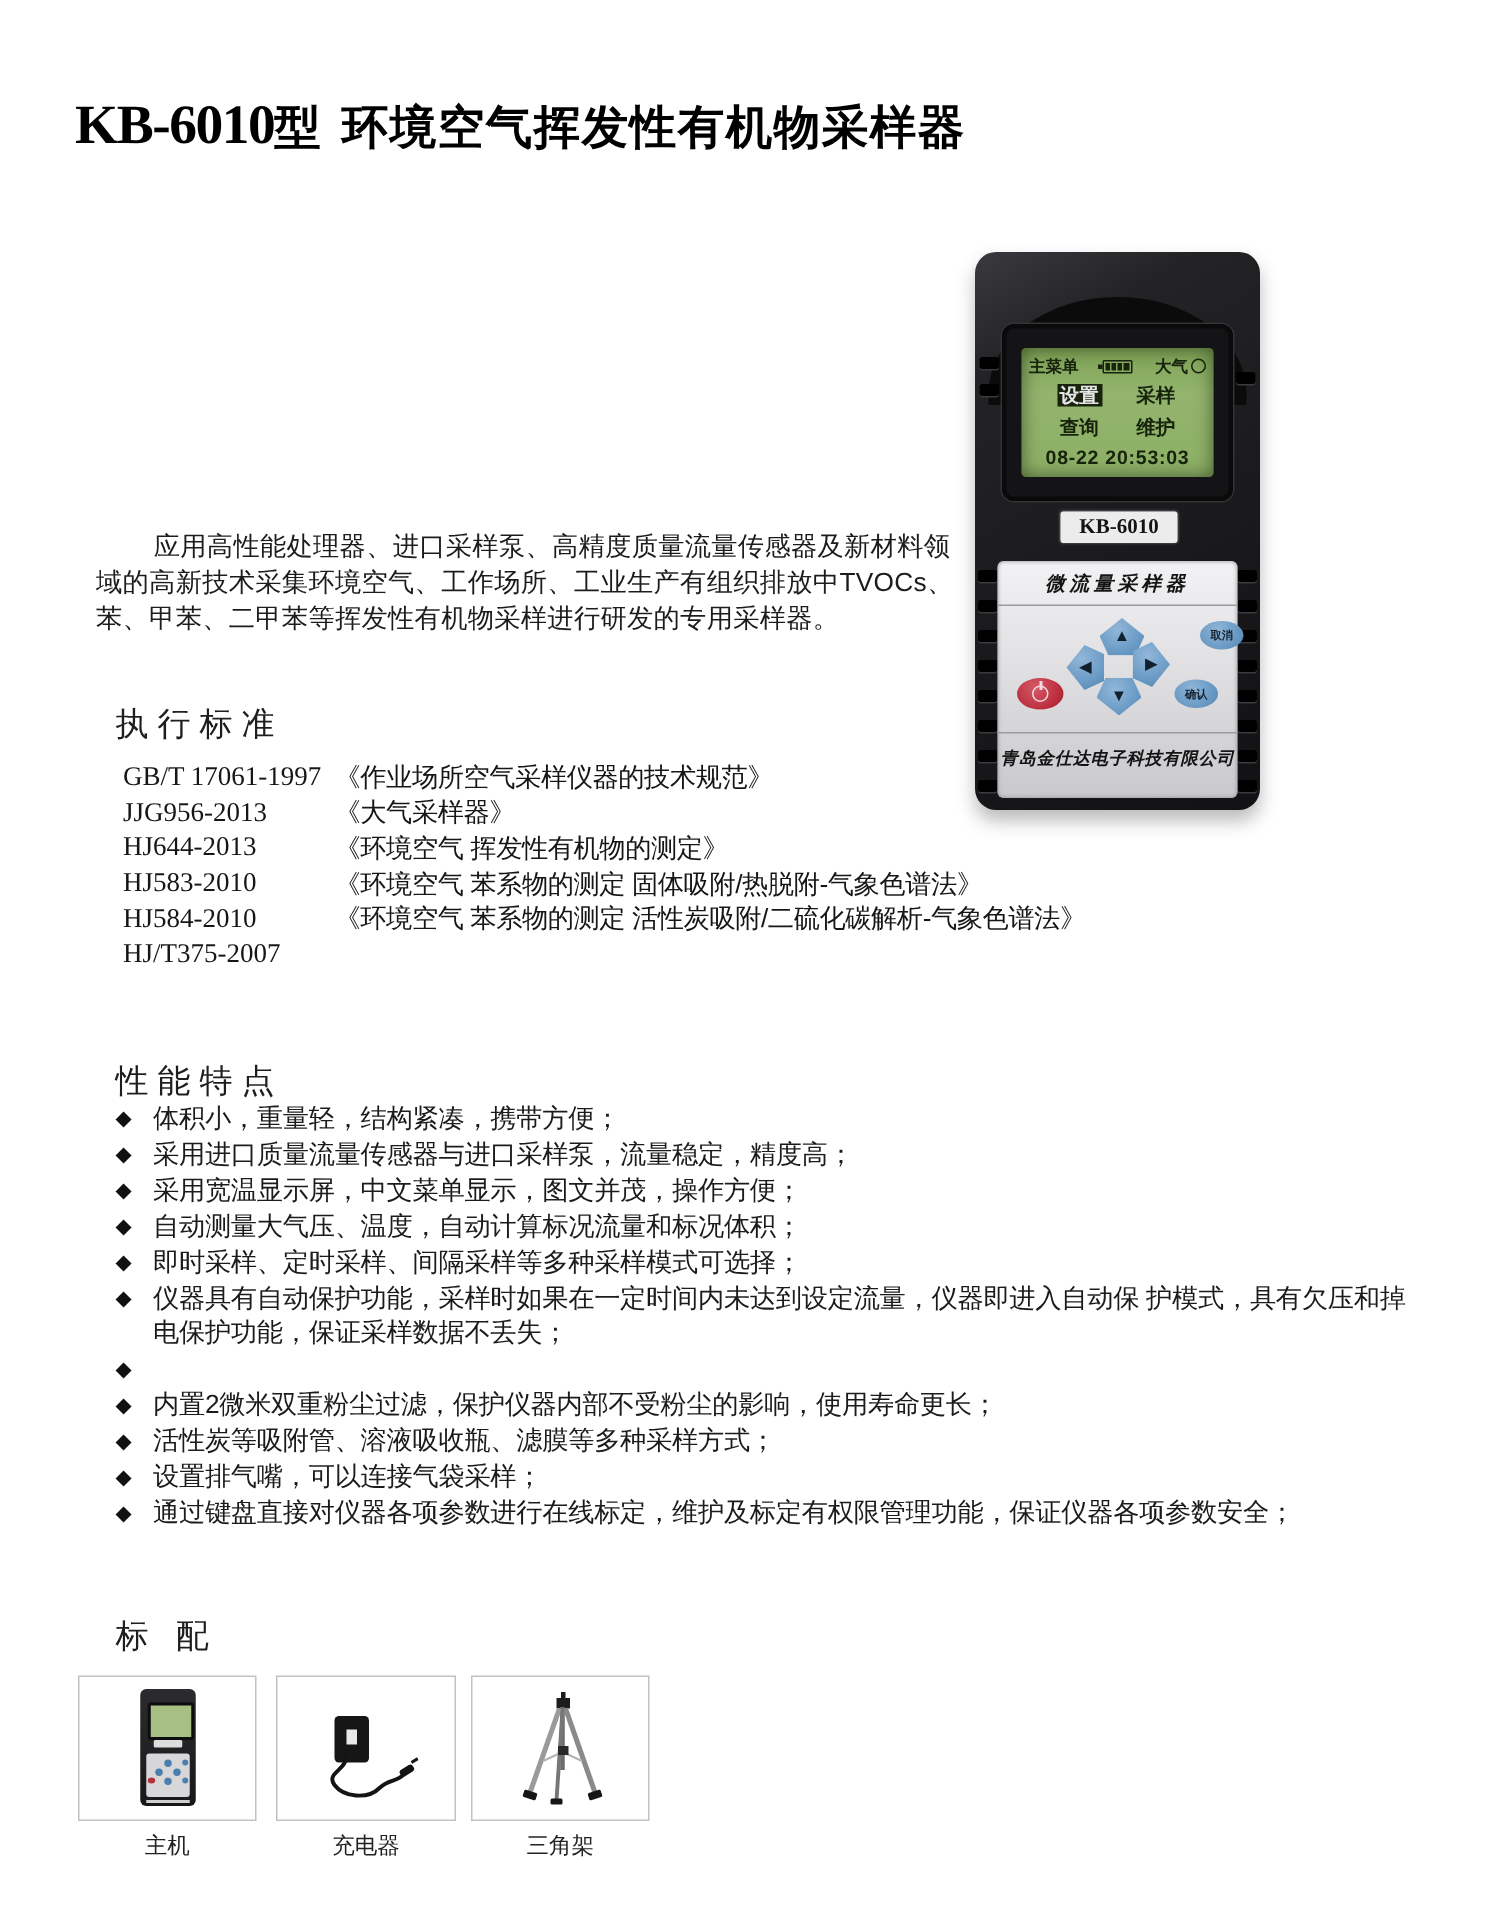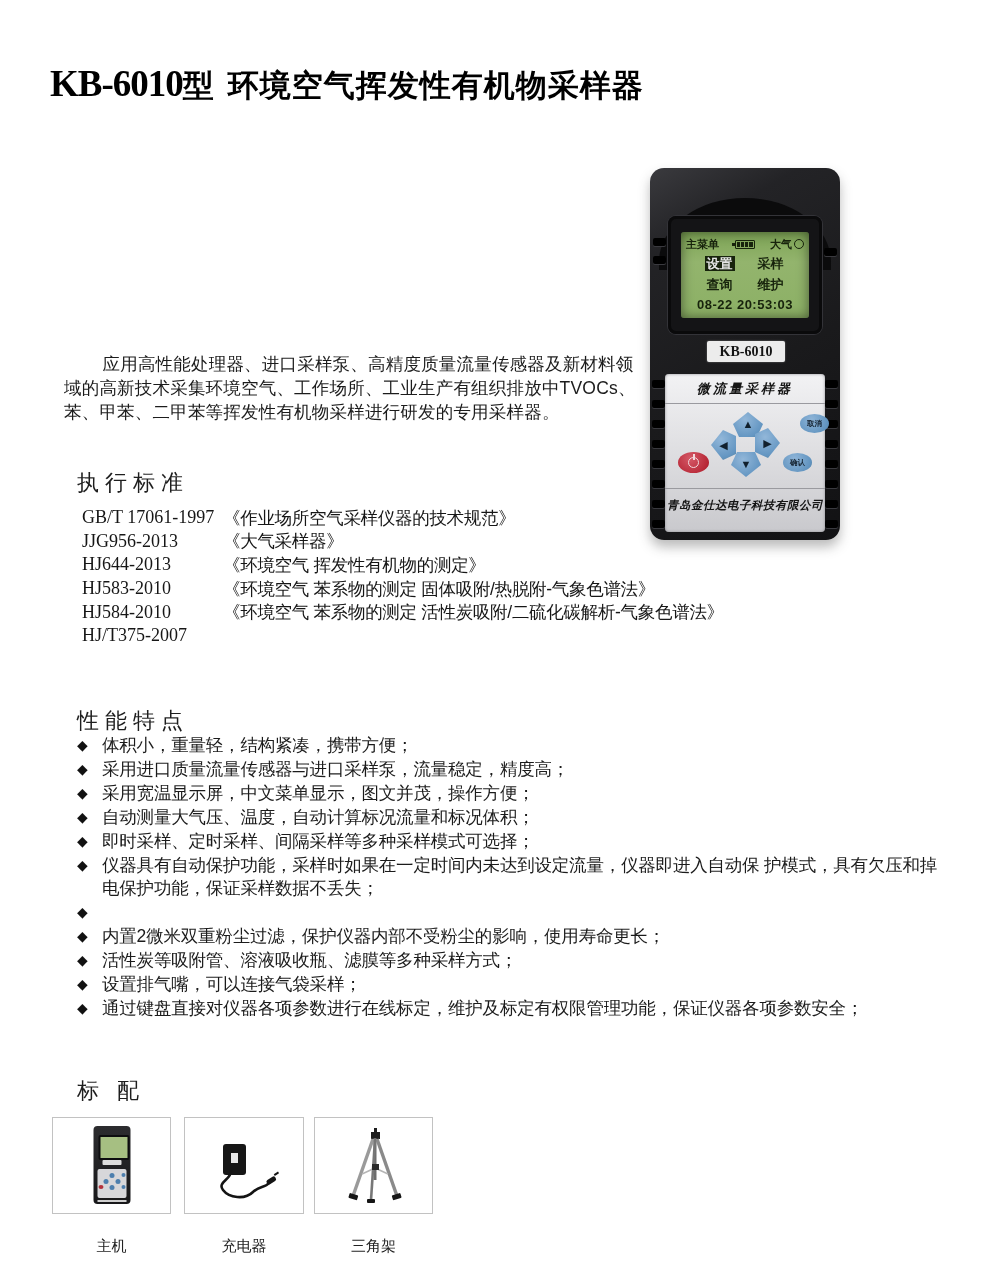--- a/index.html
+++ b/index.html
@@ -31,21 +31,21 @@
   
   .features{position:absolute;left:77px;top:734px;width:868px;}
   .feature-item{display:flex;margin-bottom:1px;}
   .bullet{flex:0 0 16px;font-size:14px;line-height:23px;margin-right:9px;color:#111;}
   .feature-text{font-size:17.5px;line-height:23px;color:#1b1b1b;letter-spacing:-0.2px;}
 
   
   .acc{position:absolute;top:1117px;}
   #acc-1{left:52px;width:119px;} #acc-2{left:184px;width:120px;} #acc-3{left:314px;width:119px;}
   .acc-box{height:95px;border:1px solid #c2c2c2;background:#fff;position:relative;}
-  .acc-label{margin-top:23px;text-align:center;font-size:15px;color:#222;}
+  .acc-label{margin-top:7px;text-align:center;font-size:15px;color:#222;}
 
   
   .mini-device{position:absolute;left:50%;top:8px;transform:translateX(-50%);width:37px;height:78px;
                background:linear-gradient(#2c2c2f,#18181a);border-radius:4px;}
   .mini-screen{position:absolute;left:5px;top:9px;width:27px;height:21px;background:#a6bf82;
                border:2px solid #0d0d0f;border-radius:2px;}
   .mini-label{position:absolute;left:9px;top:34px;width:19px;height:5px;background:#ddd;border-radius:1px;}
   .mini-panel{position:absolute;left:4px;top:43px;width:29px;height:29px;background:#d7d7da;border-radius:2px;}
   .mini-dot{position:absolute;width:5px;height:5px;border-radius:50%;background:#4d7fae;}
   .mini-dot.red{background:#b3323c;width:5px;height:4px;}

